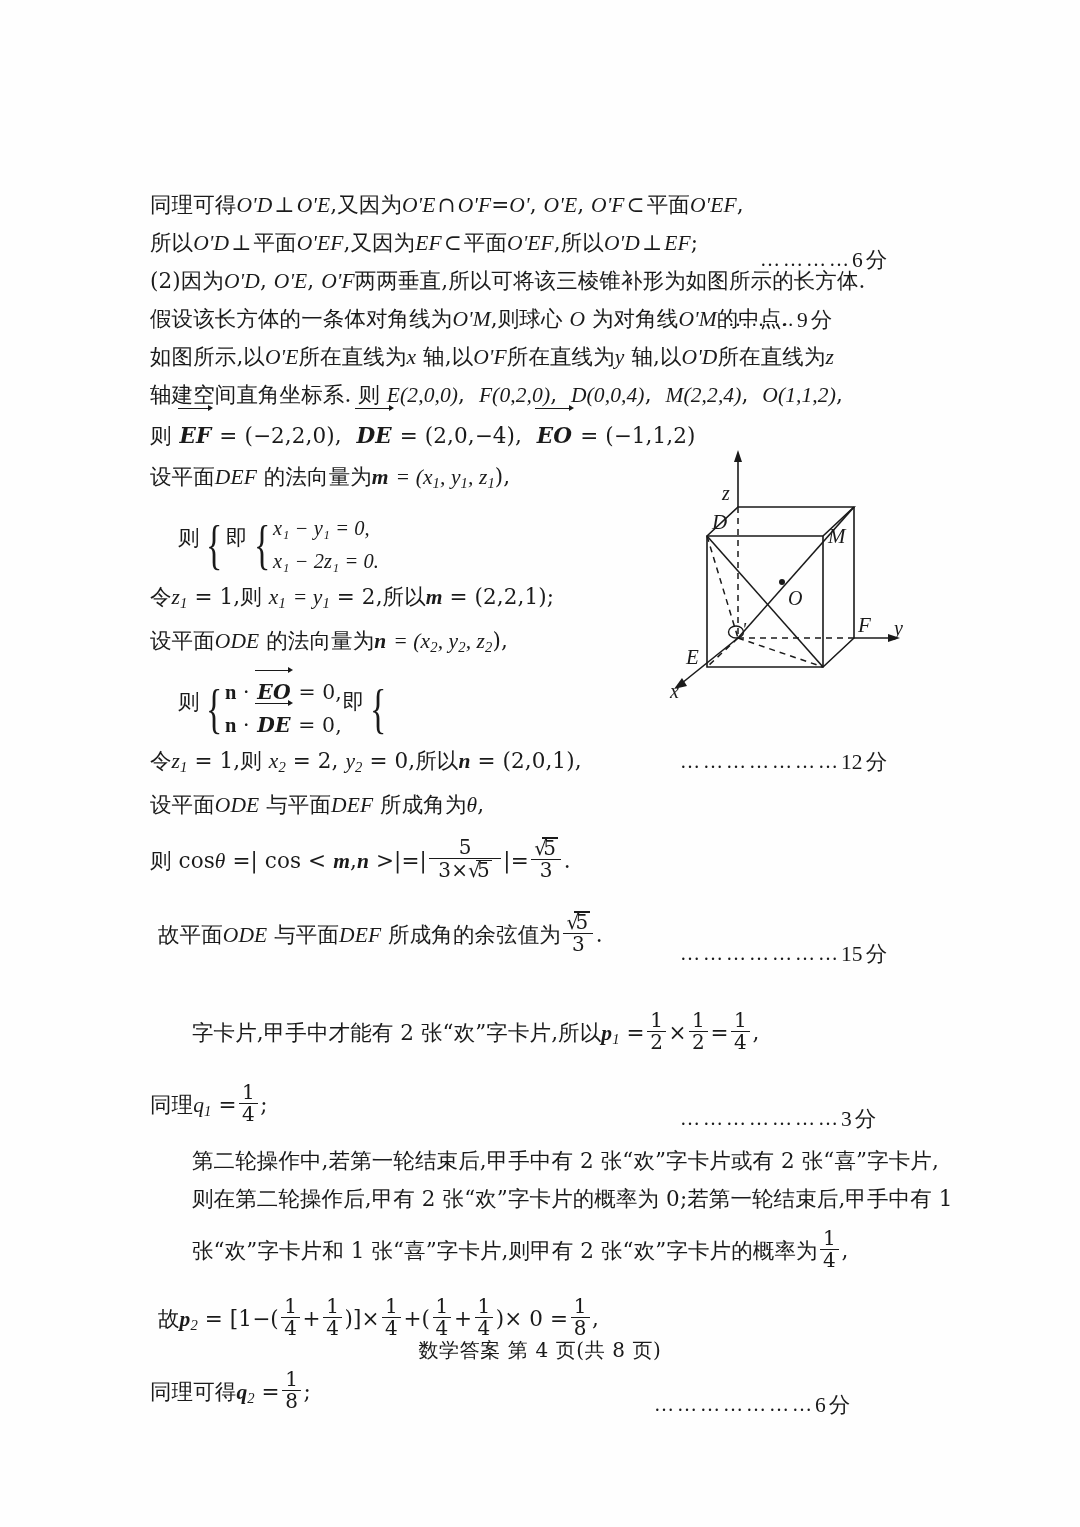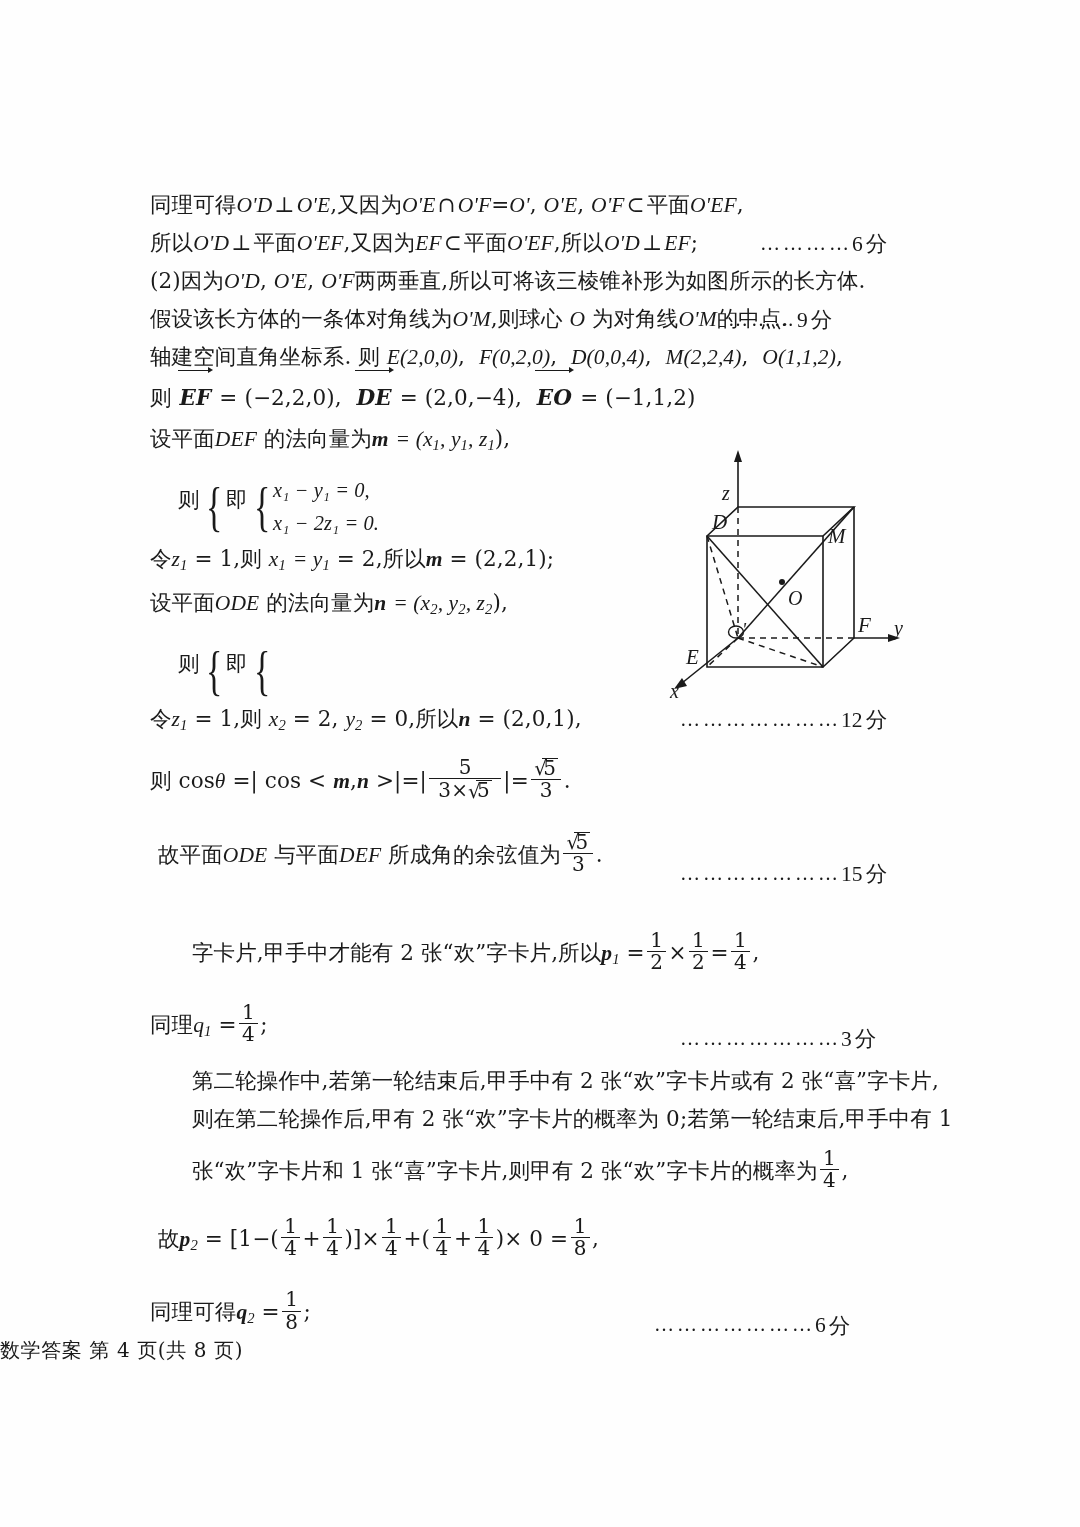--- a/index.html
+++ b/index.html
@@ -168,50 +168,54 @@
     position: absolute;
     left: 660px;
     top: 440px;
     width: 255px;
     height: 265px;
   }
   .footer {
     position: absolute;
     left: 0; right: 0;
     top: 1337px;
+    text-align: center;
     font-size: 20px;
     font-family: "DejaVu Serif", serif;
     letter-spacing: 0.6px;
   }
 </style>
 </head>
 <body>
 
 <div class="page">
 
   <div class="content">
 
     <div class="ln cjk">
       <span>同理可得</span><i class="v">O'D</i><span class="op">⊥</span><i class="v">O'E</i><span>,又因为</span><i class="v">O'E</i><span class="op">∩</span><i class="v">O'F</i><span>=</span><i class="v">O'</i><span>,</span>&nbsp;<i class="v">O'E</i><span>,</span>&nbsp;<i class="v">O'F</i><span class="op">⊂</span><span>平面</span><i class="v">O'EF</i><span>,</span>
     </div>
 
     <div class="ln cjk">
       <span>所以</span><i class="v">O'D</i><span class="op">⊥</span><span>平面</span><i class="v">O'EF</i><span>,又因为</span><i class="v">EF</i><span class="op">⊂</span><span>平面</span><i class="v">O'EF</i><span>,所以</span><i class="v">O'D</i><span class="op">⊥</span><i class="v">EF</i><span>;</span>
-      <span class="score" style="left:610px;"><span class="dots">…………</span><span class="sv">6</span><span class="fen cjk">分</span></span>
+      <span class="score" style="left:610px;margin-top:16px;"><span class="dots">…………</span><span class="sv">6</span><span class="fen cjk">分</span></span>
     </div>
 
     <div class="ln cjk">
       <span>(2)因为</span><i class="v">O'D</i><span>,</span>&nbsp;<i class="v">O'E</i><span>,</span>&nbsp;<i class="v">O'F</i><span>两两垂直,所以可将该三棱锥补形为如图所示的长方体.</span>
     </div>
 
     <div class="ln cjk">
       <span>假设该长方体的一条体对角线为</span><i class="v">O'M</i><span>,则球心</span>&nbsp;<i class="v">O</i>&nbsp;<span>为对角线</span><i class="v">O'M</i><span>的中点.</span>
       <span class="score" style="left:578px;"><span class="dots">………</span><span class="sv">9</span><span class="fen cjk">分</span></span>
     </div>
 
+    <div class="ln cjk">
+      <span>如图所示,以</span><i class="v">O'E</i><span>所在直线为</span><i class="v">x</i>&nbsp;<span>轴,以</span><i class="v">O'F</i><span>所在直线为</span><i class="v">y</i>&nbsp;<span>轴,以</span><i class="v">O'D</i><span>所在直线为</span><i class="v">z</i>
+    </div>
 
     <div class="ln cjk">
       <span>轴建空间直角坐标系. 则</span> <i class="v">E(2,0,0)</i><span>,</span>&nbsp;&nbsp;<i class="v">F(0,2,0)</i><span>,</span>&nbsp;&nbsp;<i class="v">D(0,0,4)</i><span>,</span>&nbsp;&nbsp;<i class="v">M(2,2,4)</i><span>,</span>&nbsp;&nbsp;<i class="v">O(1,1,2)</i><span>,</span>
     </div>
 
     <div class="ln cjk tall">
       <span>则</span> <span class="vecar">EF</span> <span>= (−2,2,0)</span><span>,</span>&nbsp;&nbsp;<span class="vecar">DE</span> <span>= (2,0,−4)</span><span>,</span>&nbsp;&nbsp;<span class="vecar">EO</span> <span>= (−1,1,2)</span>
     </div>
 
     <div class="ln cjk">
@@ -234,30 +238,37 @@
       <span>令</span><i class="v">z</i><sub class="mi">1</sub> <span>= 1</span><span>,则</span> <i class="v">x</i><sub class="mi">1</sub> <span class="mi">= y</span><sub class="mi">1</sub> <span>= 2</span><span>,所以</span><span class="bvec">m</span> <span>= (2,2,1)</span><span>;</span>
     </div>
 
     <div class="ln cjk">
       <span>设平面</span><i class="v">ODE</i> <span>的法向量为</span><span class="bvec">n</span> <span class="mi">= (x</span><sub class="mi">2</sub><span class="mi">, y</span><sub class="mi">2</sub><span class="mi">, z</span><sub class="mi">2</sub><span>),</span>
     </div>
 
     <div class="ln cjk" style="line-height:72px;min-height:72px;">
       <span class="indent" style="padding-left:28px;">则</span><span class="sys">
           <span class="brace">{</span>
+          <span class="rows">
+            <span class="r"><span class="uvec">n</span> · <span class="vecar">EO</span> <span>= 0,</span></span>
+            <span class="r"><span class="uvec">n</span> · <span class="vecar">DE</span> <span>= 0,</span></span>
+          </span>
         </span><span>即</span><span class="sys">
           <span class="brace">{</span>
         </span>
     </div>
 
     <div class="ln cjk">
       <span>令</span><i class="v">z</i><sub class="mi">1</sub> <span>= 1</span><span>,则</span> <i class="v">x</i><sub class="mi">2</sub> <span>= 2</span><span>,</span>&nbsp;<i class="v">y</i><sub class="mi">2</sub> <span>= 0</span><span>,所以</span><span class="bvec">n</span> <span>= (2,0,1)</span><span>,</span>
       <span class="score" style="left:530px;"><span class="dots">…………………</span><span class="sv">12</span><span class="fen cjk">分</span></span>
     </div>
 
+    <div class="ln cjk">
+      <span>设平面</span><i class="v">ODE</i> <span>与平面</span><i class="v">DEF</i> <span>所成角为</span><i class="v">θ</i><span>,</span>
+    </div>
 
     <div class="ln cjk" style="line-height:74px;min-height:74px;">
       <span>则 cos</span><i class="v">θ</i> <span>=| cos &lt;</span> <span class="bvec">m</span><span>,</span><span class="bvec">n</span> <span>&gt;|=|</span><span class="frac wide"><span class="num">5</span><span class="den"><span>3×</span><span class="sq"><span class="rad">√</span><span class="bar"></span><span class="in">5</span></span></span></span><span>|=</span><span class="frac"><span class="num"><span class="sq"><span class="rad">√</span><span class="bar"></span><span class="in">5</span></span></span><span class="den">3</span></span><span>.</span>
     </div>
 
     <div class="ln cjk" style="line-height:74px;min-height:74px;">
       <span class="indent" style="padding-left:8px;">故平面</span><i class="v">ODE</i> <span>与平面</span><i class="v">DEF</i> <span>所成角的余弦值为</span><span class="frac"><span class="num"><span class="sq"><span class="rad">√</span><span class="bar"></span><span class="in">5</span></span></span><span class="den">3</span></span><span>.</span>
       <span class="score" style="left:530px;top:18px;"><span class="dots">…………………</span><span class="sv">15</span><span class="fen cjk">分</span></span>
     </div>
 

